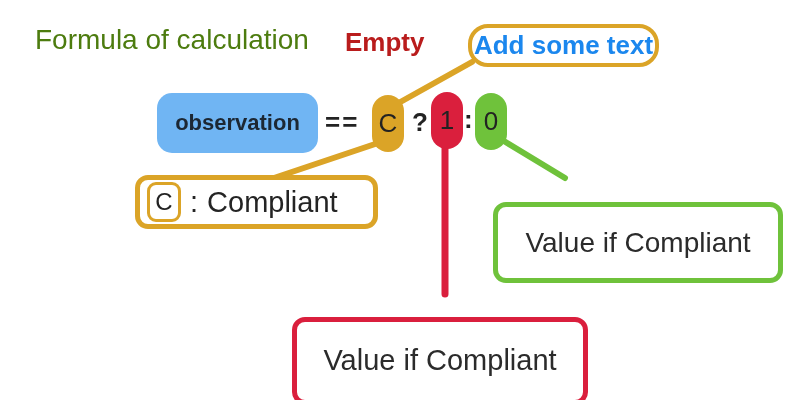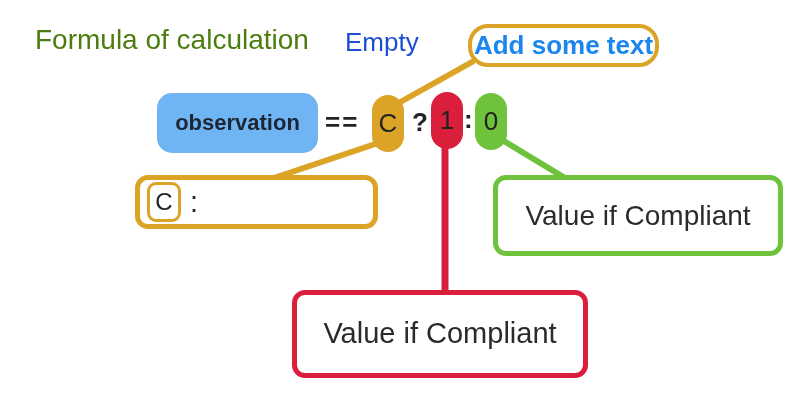--- a/index.html
+++ b/index.html
@@ -12,21 +12,21 @@
     font-family: "Liberation Sans", "DejaVu Sans", sans-serif;
   }
   .lines { position: absolute; left: 0; top: 0; z-index: 1; }
 
   .title {
     position: absolute; left: 35px; top: 24px;
     font-size: 28px; font-weight: 500; color: #4d7c0f; z-index: 2;
   }
   .status {
     position: absolute; left: 345px; top: 27px;
-    font-size: 26px; font-weight: 400; color: #1d4ed8; z-index: 2;
+    font-size: 26px; font-weight: 700; color: #b91c1c; z-index: 2;
   }
   .hint-box {
     position: absolute; left: 468px; top: 24px;
     width: 191px; height: 43px; box-sizing: border-box;
     border: 4px solid #dba427; border-radius: 20px;
     background: #ffffff;
     display: flex; align-items: center; justify-content: center;
     z-index: 2;
   }
   .hint-box span { font-size: 26px; font-weight: 600; color: #1b87ee; }
@@ -75,21 +75,21 @@
   .legend-cond .sep, .legend-cond .lbl {
     font-size: 29px; font-weight: 500; color: #242424;
   }
 
   .note {
     position: absolute; box-sizing: border-box;
     background: #ffffff; border-radius: 13px;
     display: flex; flex-direction: column;
     align-items: center; justify-content: center;
     text-align: center; z-index: 2;
-    color: #2b2b2b; line-height: 1.28;
+    color: #2b2b2b; line-height: 1.28; margin-top: 27px;
   }
   .note-green {
     left: 493px; top: 175px; width: 290px; height: 81px;
     border: 5px solid #6fc23b; font-size: 28px;
   }
   .note-red {
     left: 292px; top: 290px; width: 296px; height: 88px;
     border: 5px solid #da1f3d; font-size: 29px;
   }
 </style>
@@ -131,20 +131,21 @@
 
   <div class="op op-c">:</div>
 
   <div class="pill pill-green">
     <span>0</span>
   </div>
 
   <div class="legend-cond">
     <span class="c-badge">C</span>
     <span class="sep">:</span>
+    <span class="lbl">Compliant</span>
   </div>
 
   <div class="note note-green">
     <span>Value if Compliant</span>
   </div>
 
   <div class="note note-red">
     <span>Value if Compliant</span>
   </div>
 

